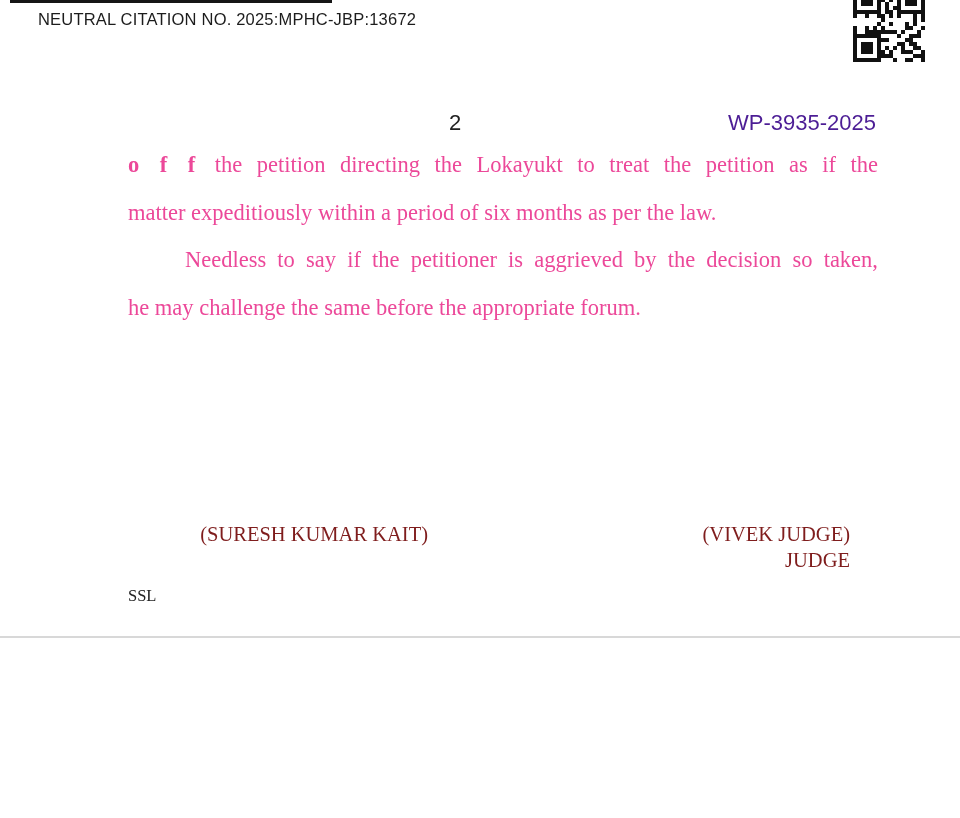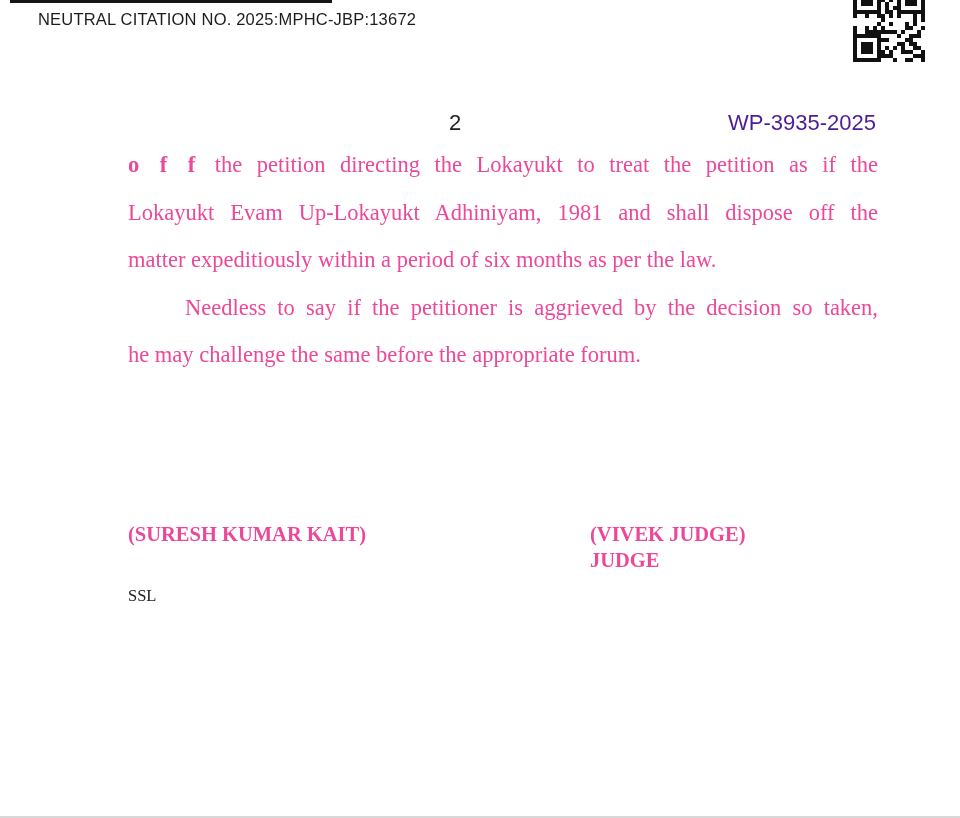--- a/index.html
+++ b/index.html
@@ -3,21 +3,21 @@
 <meta charset="utf-8">
 <style>
   html, body {
     margin: 0;
     padding: 0;
     background: #ffffff;
   }
   #page {
     position: relative;
     width: 960px;
-    height: 818px;
+    height: 638px;
     background: #ffffff;
     overflow: hidden;
     font-family: "Liberation Serif", "DejaVu Serif", serif;
     color: #1e1e1e;
   }
   
   .top-sliver {
     position: absolute;
     left: 10px;
     top: 0;
@@ -90,25 +90,25 @@
     padding-left: 57px;
   }
   .bold-prefix {
     font-weight: bold;
     letter-spacing: 3px;
     margin-right: 2px;
   }
   .sig-block {
     position: absolute;
     top: 522px;
-    text-align: left;
-    font-weight: bold;
+    text-align: right;
+    font-weight: normal;
     font-size: 20.5px;
     line-height: 25.5px;
-    color: #ec4899;
+    color: #7f1d1d;
   }
   .sig-left  { left: 128px; width: 300px; }
   .sig-right { left: 590px; width: 260px; }
   .initials {
     position: absolute;
     left: 128px;
     top: 586px;
     font-size: 16.5px;
     color: #222222;
   }
@@ -314,21 +314,20 @@
       </svg>
     </div>
 
   <div class="page-number">2</div>
 
   <div class="case-number">WP-3935-2025</div>
 
   <div class="doc-body" id="doc-body">
 
   <div class="doc-line"><span class="bold-prefix">o f f</span> the petition directing the Lokayukt to treat the petition as if the</div>
-      <div class="doc-line">Lokayukt Evam Up-Lokayukt Adhiniyam, 1981 and shall dispose off the</div>
       <div class="doc-line no-justify">matter expeditiously within a period of six months as per the law.</div>
       <div class="doc-line indent">Needless to say if the petitioner is aggrieved by the decision so taken,</div>
       <div class="doc-line no-justify">he may challenge the same before the appropriate forum.</div>
     </div>
 
   <div class="sig-block sig-left">
     <div>(SURESH KUMAR KAIT)</div>
   </div>
 
   <div class="sig-block sig-right">

